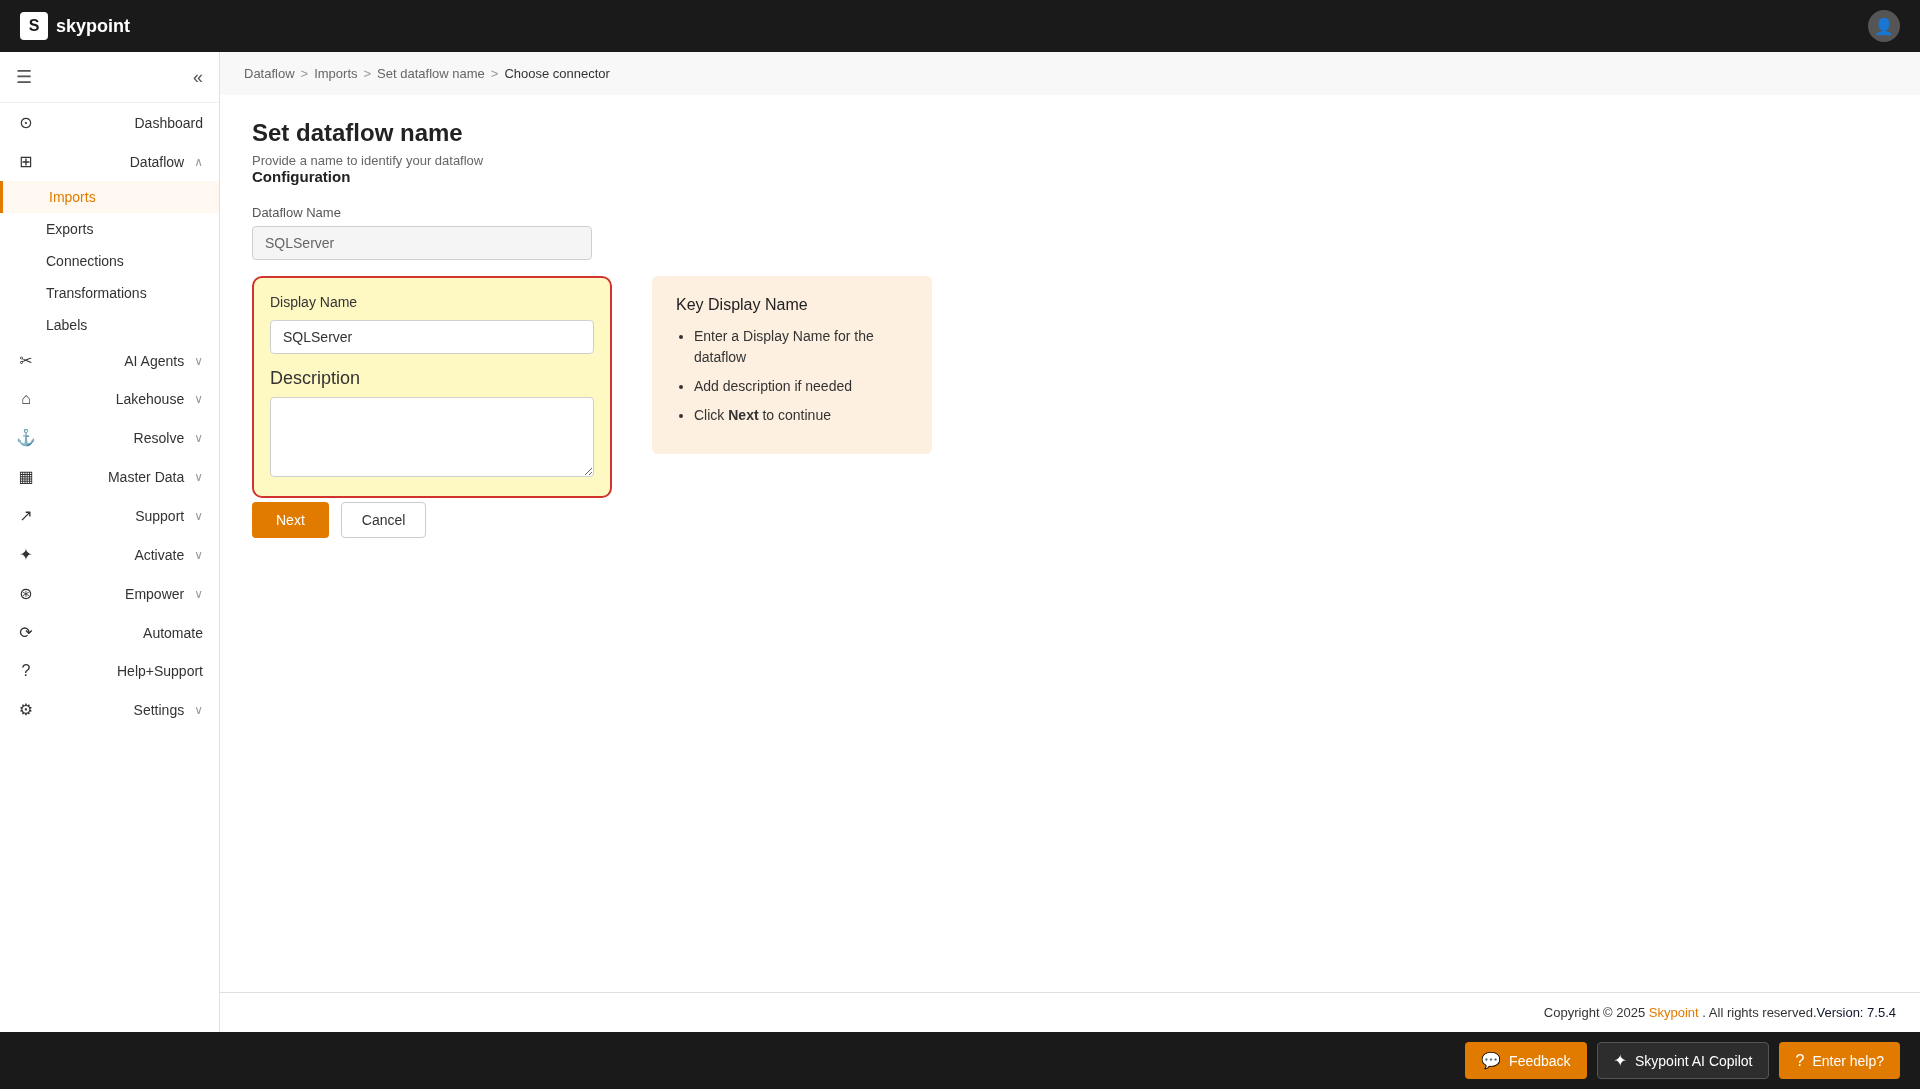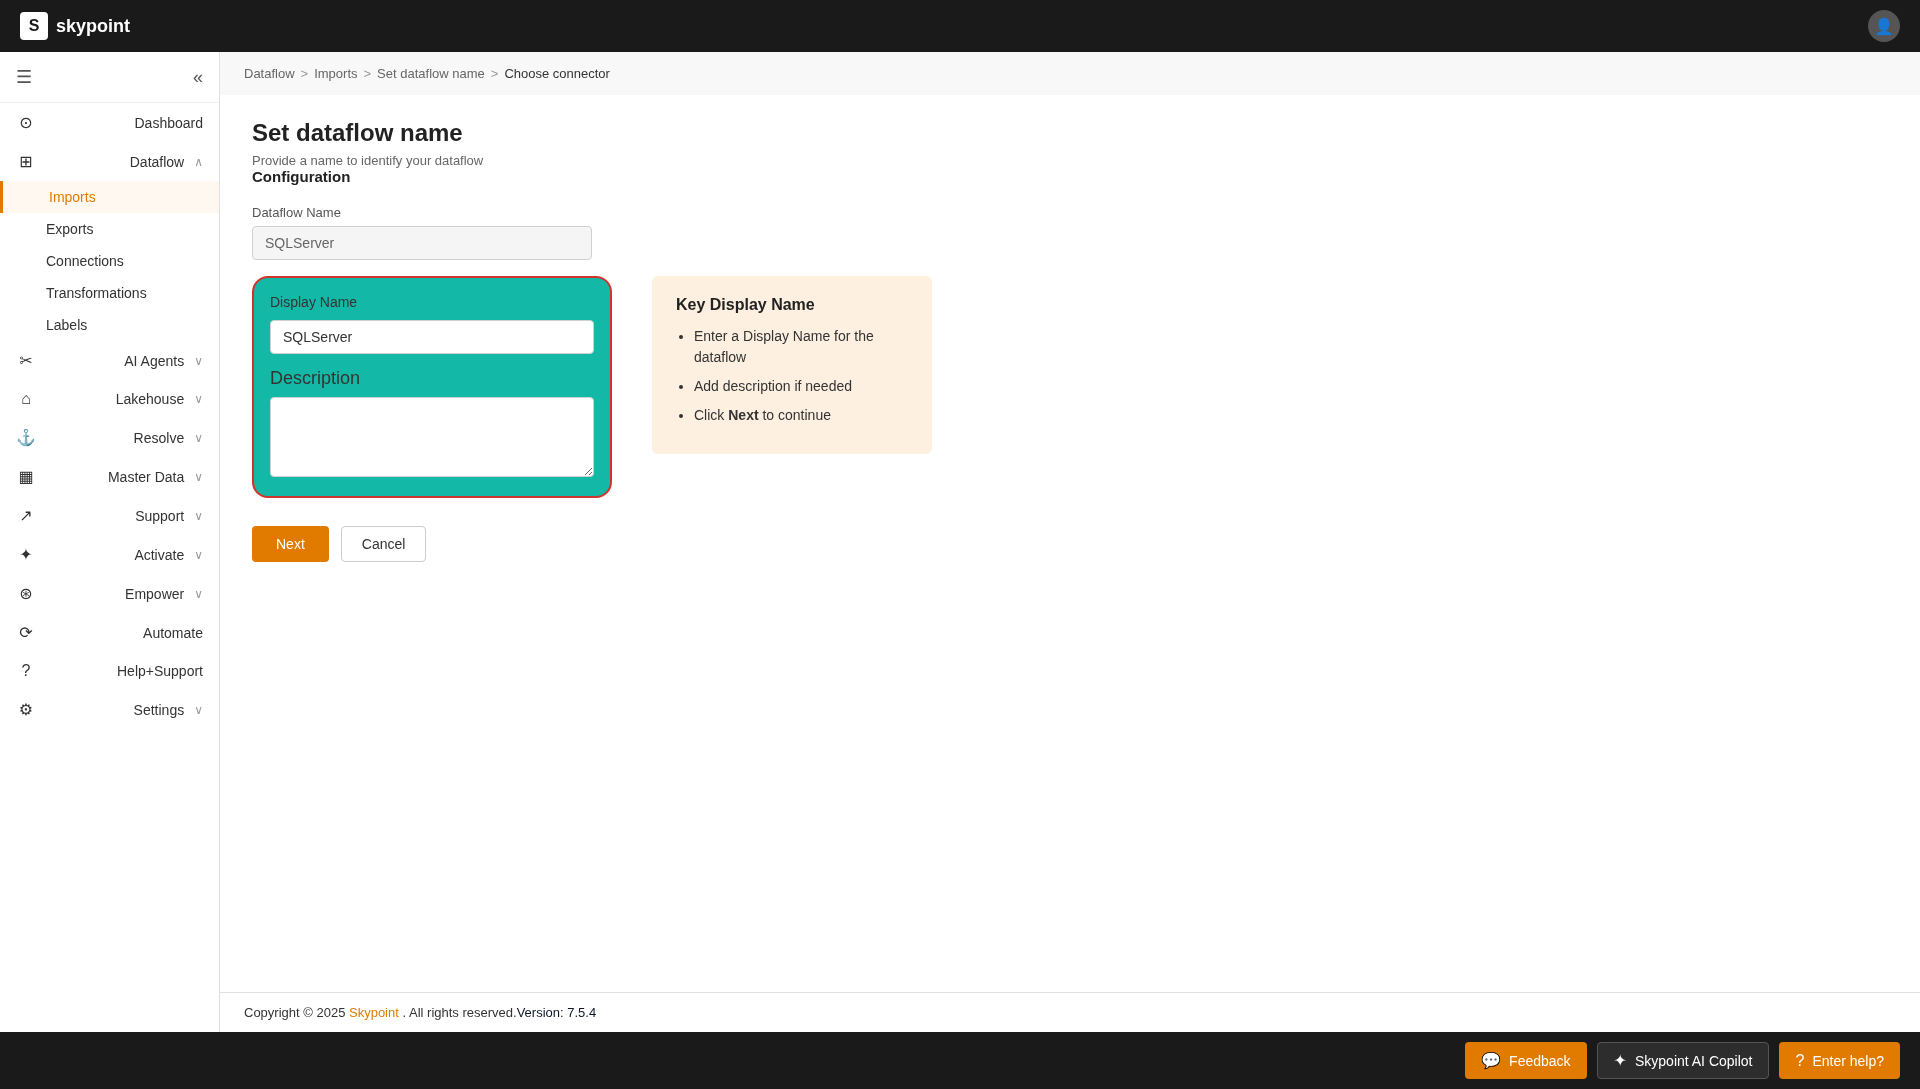--- a/index.html
+++ b/index.html
@@ -173,25 +173,24 @@
       font-size: 14px;
       color: #333;
       background: #fafafa;
       margin-bottom: 16px;
       outline: none;
     }
 
     
     .display-name-box {
       border: 2px solid #d0342c;
-      border-radius: 16px;
+      border-radius: 10px;
       padding: 16px;
       width: 360px;
-      margin-bottom: 24px;
-      background: #14b8a6;
+      background: #fef9c3;
     }
     .display-name-label {
       font-size: 14px;
       font-weight: 500;
       color: #333;
       margin-bottom: 10px;
     }
     .display-name-input {
       width: 100%;
       padding: 8px 12px;
@@ -227,21 +226,21 @@
       background: #fdf0e0;
       border-radius: 6px;
       padding: 20px 24px;
       width: 280px;
       margin-left: 40px;
       margin-top: 0;
       align-self: flex-start;
     }
     .hint-title {
       font-size: 16px;
-      font-weight: 700;
+      font-weight: 400;
       color: #222;
       margin-bottom: 12px;
     }
     .hint-list {
       list-style: disc;
       padding-left: 18px;
     }
     .hint-list li {
       font-size: 14px;
       color: #333;
@@ -282,21 +281,21 @@
       cursor: pointer;
     }
 
     
     .footer {
       background: white;
       border-top: 1px solid #e0e0e0;
       padding: 12px 24px;
       display: flex;
       align-items: center;
-      justify-content: flex-start;
+      justify-content: flex-end;
       flex-shrink: 0;
     }
     .footer-copyright {
       font-size: 13px;
       color: #333;
     }
     .footer-copyright a { color: #e07b00; text-decoration: none; }
     .footer-version { font-size: 13px; color: #0f172a; }
 
     

